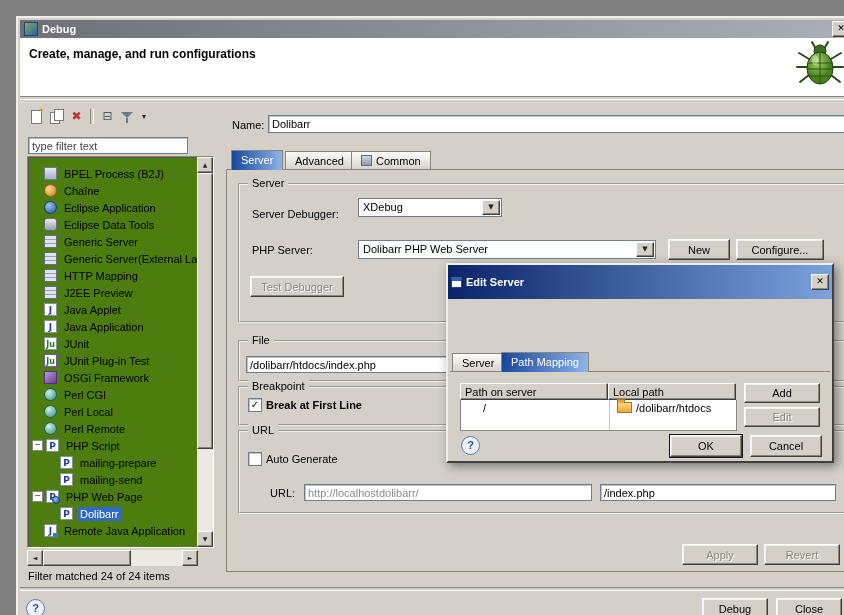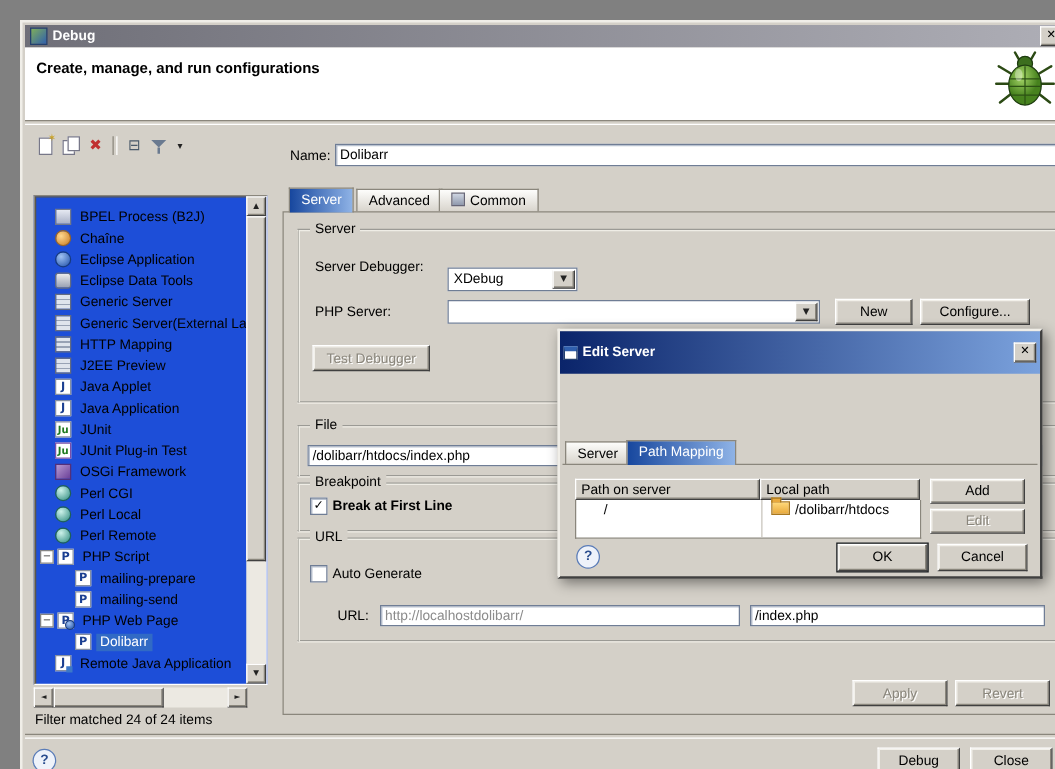--- a/index.html
+++ b/index.html
@@ -55,21 +55,21 @@
   .tb-dup::after{content:"";position:absolute;left:6px;top:1px;width:8px;height:10px;background:#fff;border:1px solid #778;}
   .tb-del{color:#c03030;font:bold 12px/17px "DejaVu Sans",sans-serif;text-align:center;}
   .tb-del::before{content:"✖";}
   .tbsep{width:2px;height:15px;border-left:1px solid #8a867c;border-right:1px solid #fff;margin:0 2px;}
   .tb-coll{color:#4a5a6a;font:12px/17px "DejaVu Sans",sans-serif;text-align:center;}
   .tb-coll::before{content:"⊟";}
   .tb-filt::before{content:"";position:absolute;left:2px;top:4px;border-left:6px solid transparent;border-right:6px solid transparent;border-top:6px solid #6a7a90;}
   .tb-filt::after{content:"";position:absolute;left:7px;top:10px;width:2px;height:5px;background:#6a7a90;}
   .tb-arrow{color:#222;font:8px/17px "DejaVu Sans",sans-serif;text-align:center;width:10px;}
   .tb-arrow::before{content:"▾";}
-  .treebox{position:absolute;left:1px;top:52px;width:187px;height:392px;background:#1d4ed8;
+  .treebox{position:absolute;left:1px;top:52px;width:187px;height:392px;background:#4d7c0f;
     border:1px solid;border-color:#8a867c #fff #fff #8a867c;box-shadow:inset 1px 1px 0 #5a564c;box-sizing:border-box;overflow:hidden;}
   .trow{position:absolute;left:3px;height:17px;display:flex;align-items:center;white-space:nowrap;}
   .trow.l2{left:19px;}
   .spacer{display:inline-block;width:13px;height:1px;}
   .exp{display:inline-block;width:9px;height:9px;margin:0 3px 0 1px;background:#fff;border:1px solid #848484;
     font:8px/8px "DejaVu Sans",sans-serif;text-align:center;color:#333;}
   .exp::before{content:"−";}
   .tlbl{padding:1px 3px;margin-left:4px;}
   .sel .tlbl{background:#316ac5;color:#fff;}
   .ic{display:inline-block;width:13px;height:13px;box-sizing:border-box;position:relative;
@@ -166,20 +166,21 @@
   <div class="leftpanel">
     <div class="ltoolbar">
       <span class="tbico tb-new"></span>
       <span class="tbico tb-dup"></span>
       <span class="tbico tb-del"></span>
       <span class="tbsep"></span>
       <span class="tbico tb-coll"></span>
       <span class="tbico tb-filt"></span>
       <span class="tbico tb-arrow"></span>
     </div>
+    <input class="tin" style="left: 2px; top: 33px; width: 160px; height: 17px; color: rgb(68, 68, 68);" value="type filter text">
 
     <div class="treebox">
       <div class="trow l1" style="top:8px">
           <span class="spacer"></span>
           <span class="ic ic-bpel"></span>
           <span class="tlbl">BPEL Process (B2J)</span>
         </div>
       <div class="trow l1" style="top:25px">
           <span class="spacer"></span>
           <span class="ic ic-chain"></span>
@@ -309,26 +310,27 @@
   <div class="tab seltab" style="left:213px;top:132px;"><span>Server</span></div>
   <div class="tab" style="left:267px;top:133px;"><span>Advanced</span></div>
   <div class="tab" style="left:333px;top:133px;"><span class="commonico"></span><span>Common</span></div>
 
   <div class="tabpanel" style="left:208px;top:151px;width:628px;height:401px;"></div>
 
   <div class="grp" style="left:220px;top:165px;width:604px;height:136px;">
     <span class="glegend">Server</span>
   </div>
   <span class="lbl" style="left:234px;top:190px;">Server Debugger:</span>
-  <div class="combo" style="left:340px;top:196px;width:104px;height:19px;padding-left:18px;">
+  <div class="combo" style="left:340px;top:180px;width:144px;height:19px;padding-left:18px;">
     <span class="ctxt">XDebug</span>
       <span class="cbtn"></span>
   </div>
   <span class="lbl" style="left:234px;top:226px;">PHP Server:</span>
   <div class="combo" style="left:340px;top:222px;width:298px;height:19px;">
+    <span class="ctxt">Dolibarr PHP Web Server</span>
       <span class="cbtn"></span>
   </div>
   <button class="btn" style="left:650px;top:221px;width:62px;height:21px;">New</button>
   <button class="btn" style="left:718px;top:221px;width:88px;height:21px;">Configure...</button>
   <button class="btn dis" style="left:232px;top:258px;width:94px;height:21px;">Test Debugger</button>
 
   <div class="grp" style="left:220px;top:322px;width:604px;height:38px;">
     <span class="glegend">File</span>
   </div>
   <input class="tin" style="left: 228px; top: 338px; width: 588px; height: 17px;" value="/dolibarr/htdocs/index.php">

